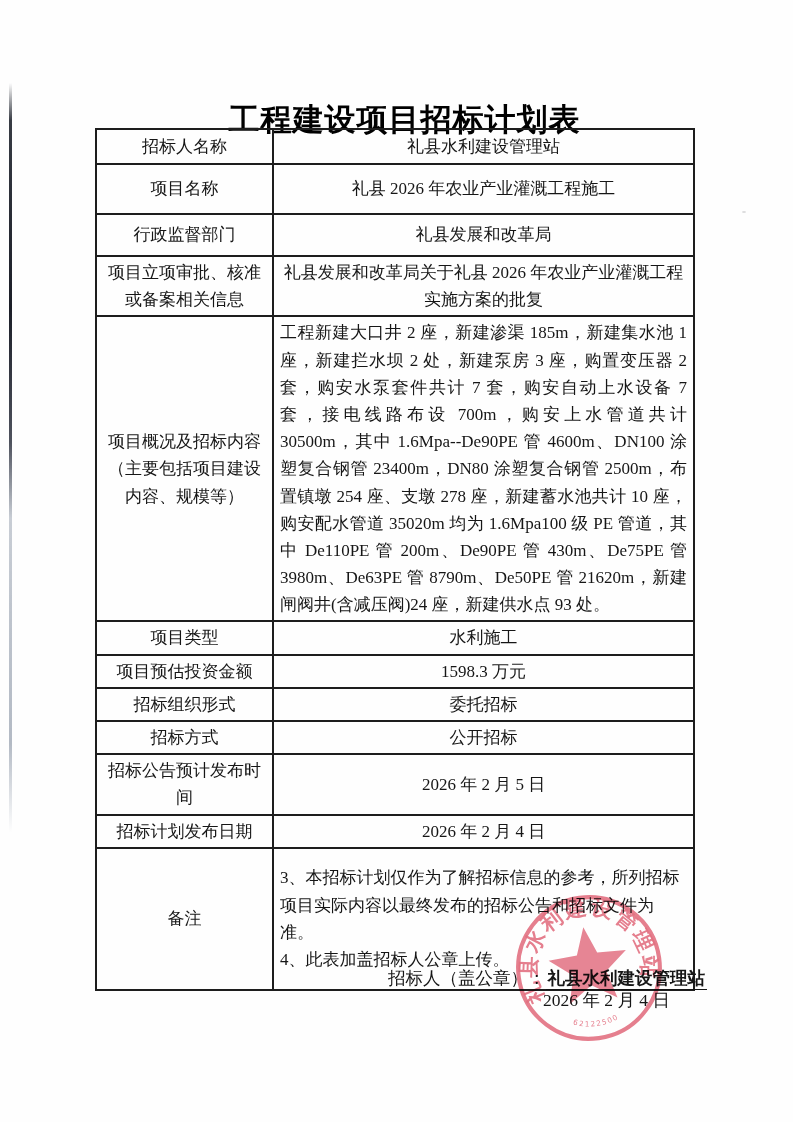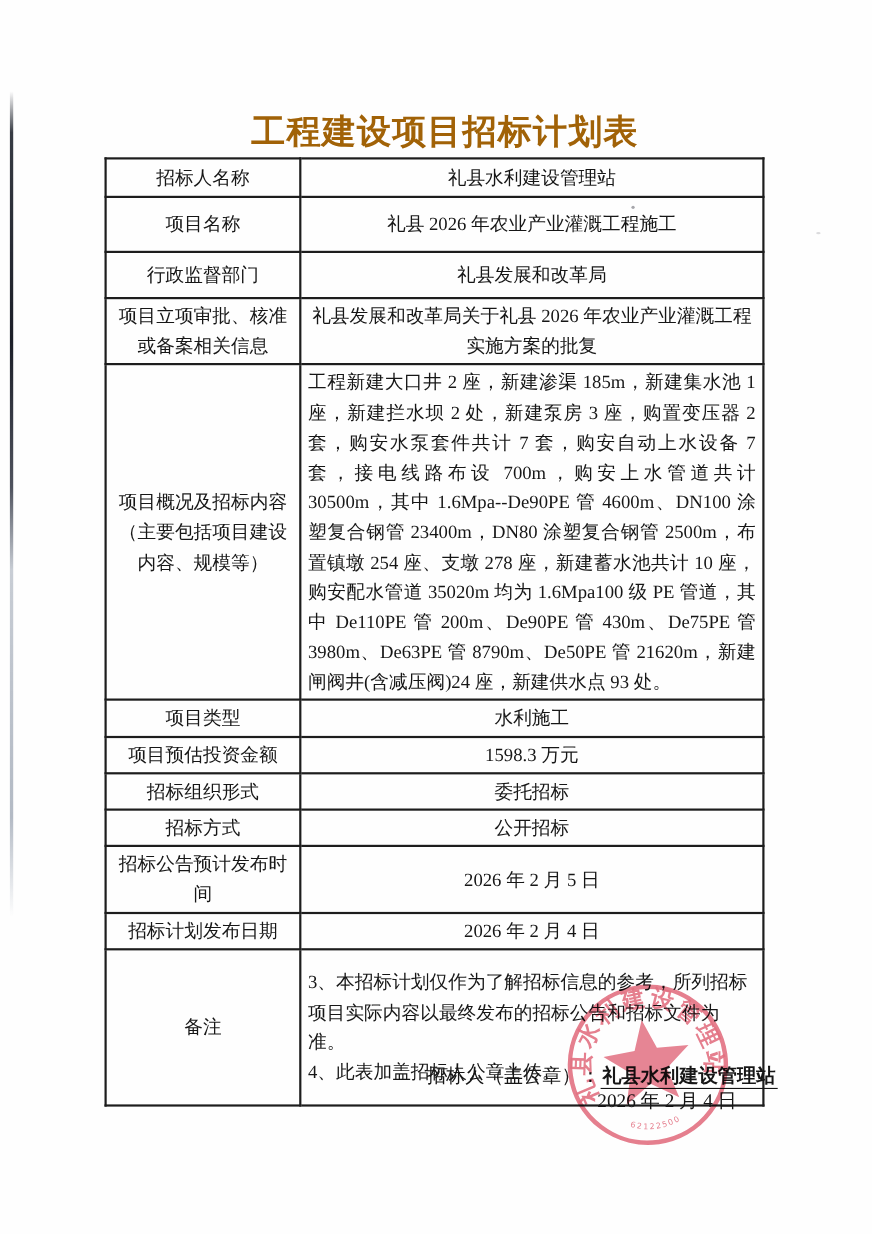--- a/index.html
+++ b/index.html
@@ -32,26 +32,26 @@
   }
   .speck { position: absolute; background: rgba(60,60,70,.45); border-radius: 50%; }
   .speck.s1 { left: 574px; top: 187px; width: 3px; height: 3px; }
   .speck.s2 { left: 742px; top: 211px; width: 4px; height: 2px; opacity: .4; }
 
   .doc-title {
     position: absolute; left: 0; top: 99px; width: 793px;
     text-align: center;
     font-size: 31px; font-weight: bold;
     letter-spacing: 1px;
-    color: #a16207;
+    color: #000000;
     padding-left: 16px;
   }
 
   table.main {
-    position: absolute; left: 95px; top: 143px;
+    position: absolute; left: 95px; top: 128px;
     width: 598px;
     border-collapse: collapse;
     table-layout: fixed;
     font-size: 17px;
   }
   table.main col.c-label { width: 177px; }
   table.main col.c-value { width: 421px; }
   table.main td {
     border: 2px solid #1d1d1d;
     vertical-align: middle;

